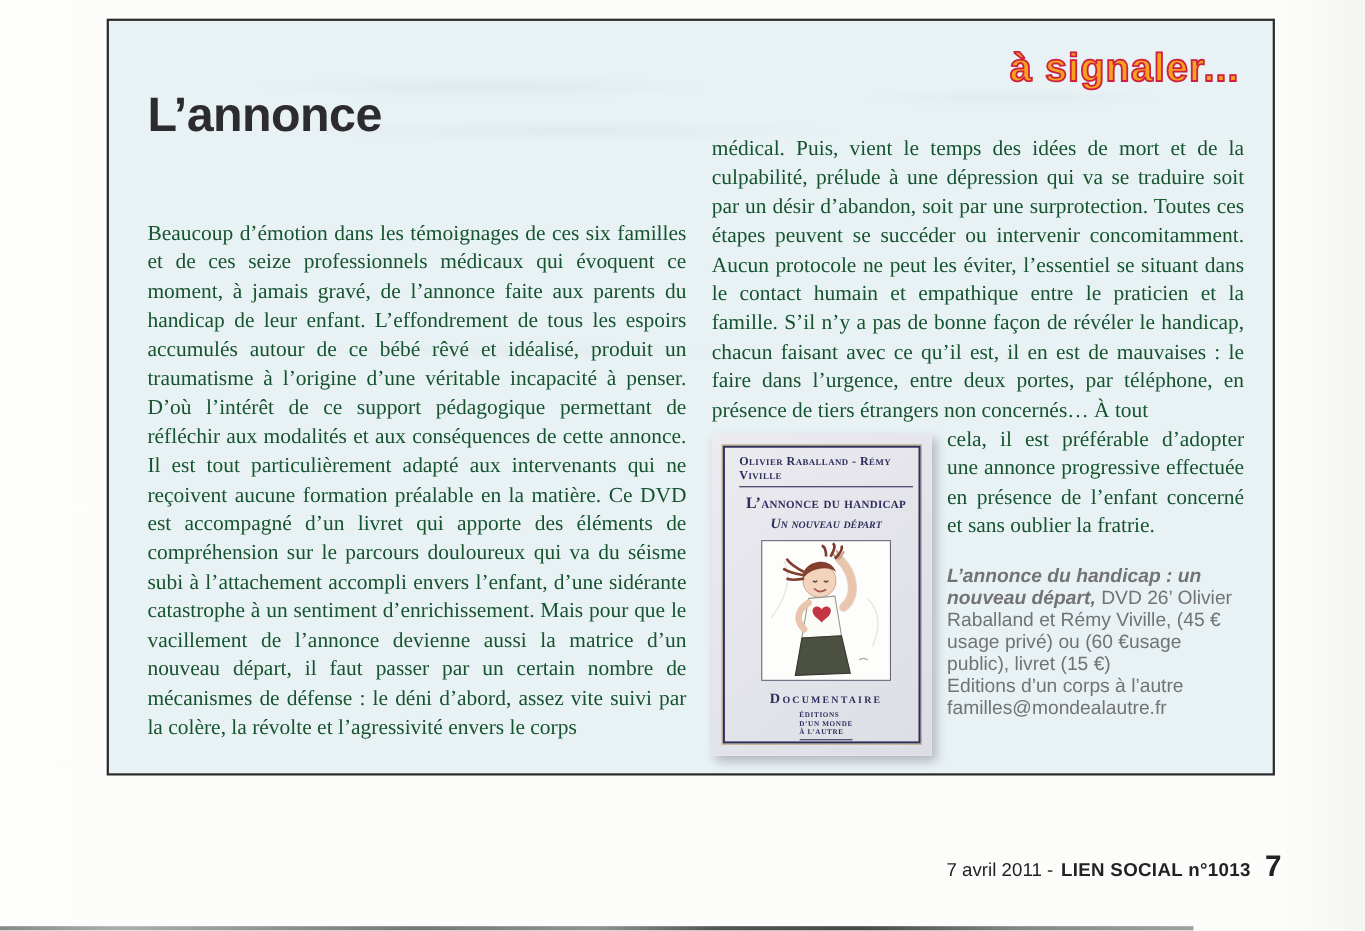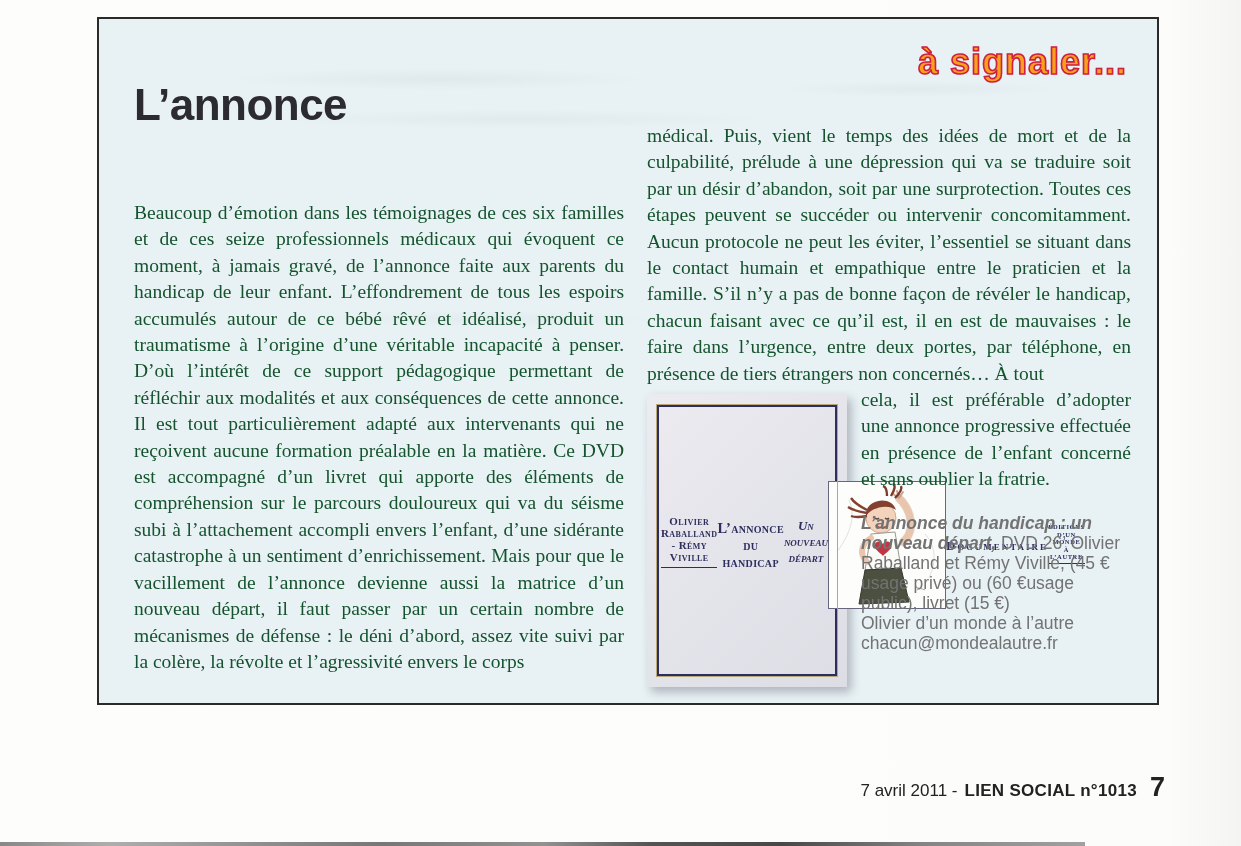--- a/index.html
+++ b/index.html
@@ -51,23 +51,23 @@
   .dvd-cover {
     float:left; width:200px; height:293px;
     margin:7px 14px 6px 0;
     background:linear-gradient(135deg,#ecebf0 0%,#e3e3ea 55%,#dddde5 100%);
     box-shadow:4px 5px 9px rgba(40,40,60,.3);
     padding:11px 10px;
   }
   .dvd-frame {
     width:100%; height:100%;
     border:2px solid #2e2e5e; outline:1px solid #b9a77c;
-    display:flex; flex-direction:row; align-items:center;
-    padding:7px 5px 5px 2px;
-    font-family:"Liberation Serif", serif; color:#2e2e5e; text-align:center;
+    display:flex; flex-direction:column; align-items:center;
+    padding:7px 5px 5px 13px;
+    font-family:"Liberation Serif", serif; color:#2e2e5e; 
   }
   .dvd-authors {
     font-variant:small-caps; font-weight:700; font-size:11px; letter-spacing:.4px;
     width:100%; padding-bottom:4px; border-bottom:1.5px solid #2e2e5e;
   }
   .dvd-title { font-variant:small-caps; font-weight:700; font-size:14.5px; margin-top:7px; letter-spacing:.3px; }
   .dvd-subtitle { font-variant:small-caps; font-weight:700; font-style:italic; font-size:13px; margin-top:1px; }
   .dvd-art {
     width:118px; height:128px; background:#fdfdfb;
     border:1px solid #66667e; margin-top:7px;
@@ -146,22 +146,22 @@
             </div>
             <div class="dvd-genre">Documentaire</div>
             <div class="dvd-pub"><span>Éditions</span><br><span>d’un monde</span><br><span>à l’autre</span></div>
           </div>
         </div>
 
         <p class="body-serif">cela, il est préférable d’adopter une annonce progressive effectuée en présence de l’enfant concerné et sans oublier la fratrie.</p>
 
         <div class="caption">
           <p><span class="caption-lead">L’annonce du handicap : un nouveau départ,</span> <span>DVD 26’ Olivier Raballand et Rémy Viville, (45 € usage privé) ou (60 €usage public), livret (15 €)</span></p>
-          <div>Olivier d’un monde à l’autre</div>
-          <div>chacun@mondealautre.fr</div>
+          <div>Editions d’un corps à l’autre</div>
+          <div>familles@mondealautre.fr</div>
         </div>
 
       </div>
     </div>
 
   </div>
 
   <div class="footer">
     <span class="f-date">7 avril 2011 -</span>
     <span class="f-journal">LIEN SOCIAL n°1013</span>

